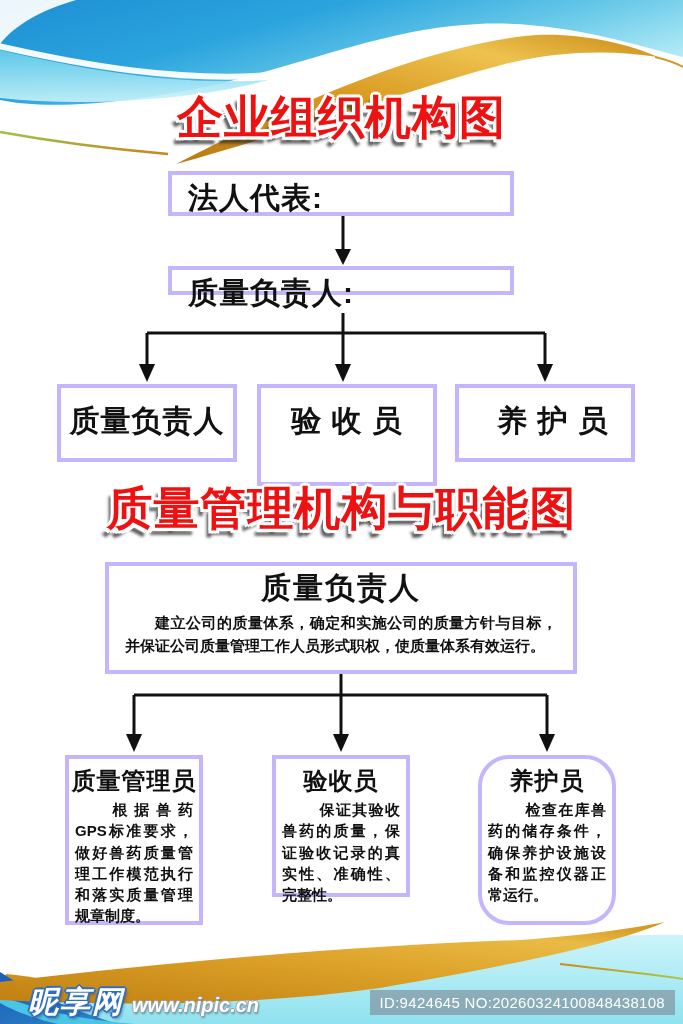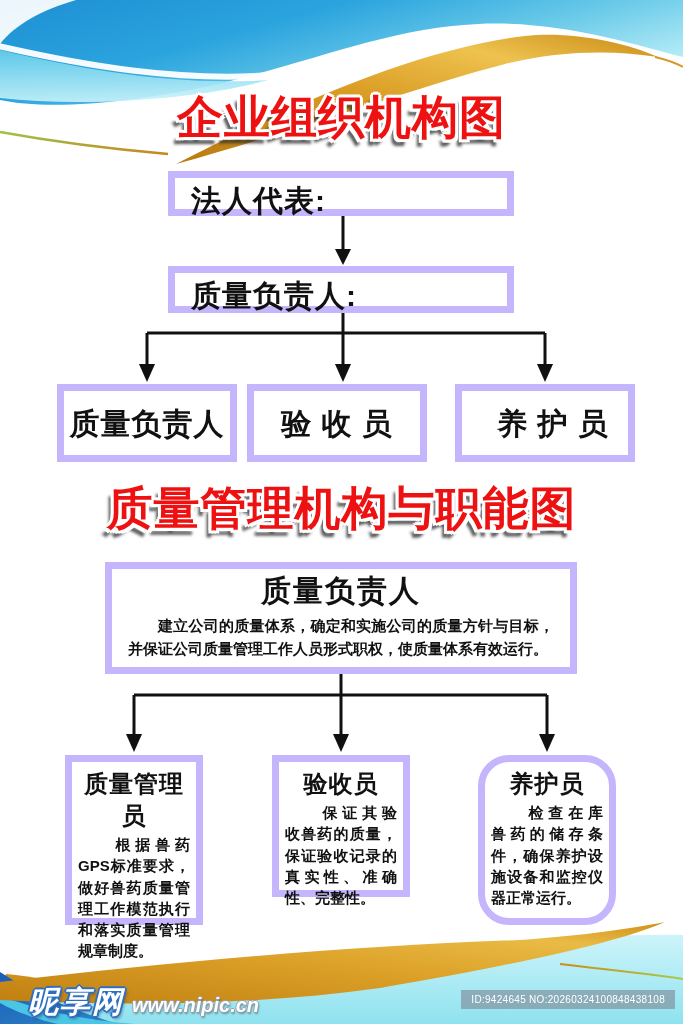--- a/index.html
+++ b/index.html
@@ -17,21 +17,21 @@
       -2px -2px 0 #fff, 0 -3px 0 #fff, 2px -2px 0 #fff,
       -3px 0 0 #fff, 3px 0 0 #fff,
       -2px 2px 0 #fff, 0 3px 0 #fff, 2px 2px 0 #fff,
       -3px 3px 0 #fff, 3px 3px 0 #fff,
       -5px 7px 3px rgba(45,45,45,.8);
     z-index:3;
   }
   #title-org{top:92px;font-size:46px;}
   #title-fn{top:483px;font-size:46px;}
   .obox{
-    position:absolute;background:#fff;border:7px solid #c4b5fd;
+    position:absolute;background:#fff;border:4px solid #c4b5fd;
     box-sizing:border-box;z-index:2;
   }
   .wide-label{font-size:30px;font-weight:700;padding:3px 0 0 16px;letter-spacing:1px;}
   .row-label{font-size:30px;font-weight:700;text-align:center;padding-top:13px;letter-spacing:1px;}
   .bighead-title{font-size:30px;font-weight:700;text-align:center;margin-top:2px;letter-spacing:2px;}
   .bighead-desc{
     font-size:15px;font-weight:700;line-height:1.5;margin:3px 16px 0 16px;
     text-indent:2em;text-align:justify;
   }
   .role-title{font-size:24px;font-weight:700;text-align:center;margin-top:6px;letter-spacing:1px;}
@@ -53,21 +53,21 @@
   }
   #wm-nipic .url{
     font-size:20px;font-weight:800;color:#fff;font-style:italic;margin-left:8px;
     text-shadow:-1px 0 0 #97a2ad,1px 0 0 #97a2ad,0 -1px 0 #97a2ad,0 1px 0 #97a2ad,
       1px 2px 2px rgba(60,70,80,.55);
     margin-top:17px;
   }
   #id-badge{
     position:absolute;right:8px;top:990px;z-index:5;
     background:rgba(125,136,148,.62);color:#fff;
-    font-size:10px;letter-spacing:.3px;padding:4px 10px;white-space:nowrap;
+    font-size:15px;letter-spacing:.3px;padding:4px 10px;white-space:nowrap;
   }
 </style>
 </head>
 <body>
 
 <div class="poster">
 
   <svg class="deco" style="top:0;" width="683" height="170" viewBox="0 0 683 170">
     <defs>
       <linearGradient id="gBlue" x1="0" y1="0" x2="1" y2="0.55">
@@ -133,39 +133,39 @@
 
   <div class="obox" style="left:168px;top:171px;width:346px;height:45px;">
     <div class="wide-label">法人代表:</div>
   </div>
 
   <svg class="conn" style="left:320px;top:216px;" width="46" height="50" viewBox="0 0 46 50">
     <line x1="23" y1="0" x2="23" y2="36"></line>
     <polygon points="15,33 31,33 23,49"></polygon>
   </svg>
 
-  <div class="obox" style="left:168px;top:266px;width:346px;height:47px;">
+  <div class="obox" style="left:168px;top:266px;width:346px;height:29px;">
     <div class="wide-label">质量负责人:</div>
   </div>
 
   <svg class="conn" style="left:0;top:313px;" width="683" height="71" viewBox="0 0 683 71">
     <line x1="343" y1="0" x2="343" y2="20"></line>
     <line x1="147" y1="20" x2="545" y2="20"></line>
     <line x1="147" y1="20" x2="147" y2="54"></line>
     <line x1="343" y1="20" x2="343" y2="54"></line>
     <line x1="545" y1="20" x2="545" y2="54"></line>
     <polygon points="139,51 155,51 147,69"></polygon>
     <polygon points="335,51 351,51 343,69"></polygon>
     <polygon points="537,51 553,51 545,69"></polygon>
   </svg>
 
   <div class="obox" style="left:57px;top:384px;width:180px;height:78px;">
     <div class="row-label">质量负责人</div>
   </div>
-  <div class="obox" style="left:247px;top:384px;width:180px;height:78px;">
+  <div class="obox" style="left:257px;top:384px;width:180px;height:102px;">
     <div class="row-label">验 收 员</div>
   </div>
   <div class="obox" style="left:455px;top:384px;width:180px;height:78px;padding-left:16px;">
     <div class="row-label">养 护 员</div>
   </div>
 
   <div class="poster-title" id="title-fn">质量管理机构与职能图</div>
 
   <div class="obox" style="left:105px;top:562px;width:472px;height:112px;">
     <div class="bighead-title">质量负责人</div>

